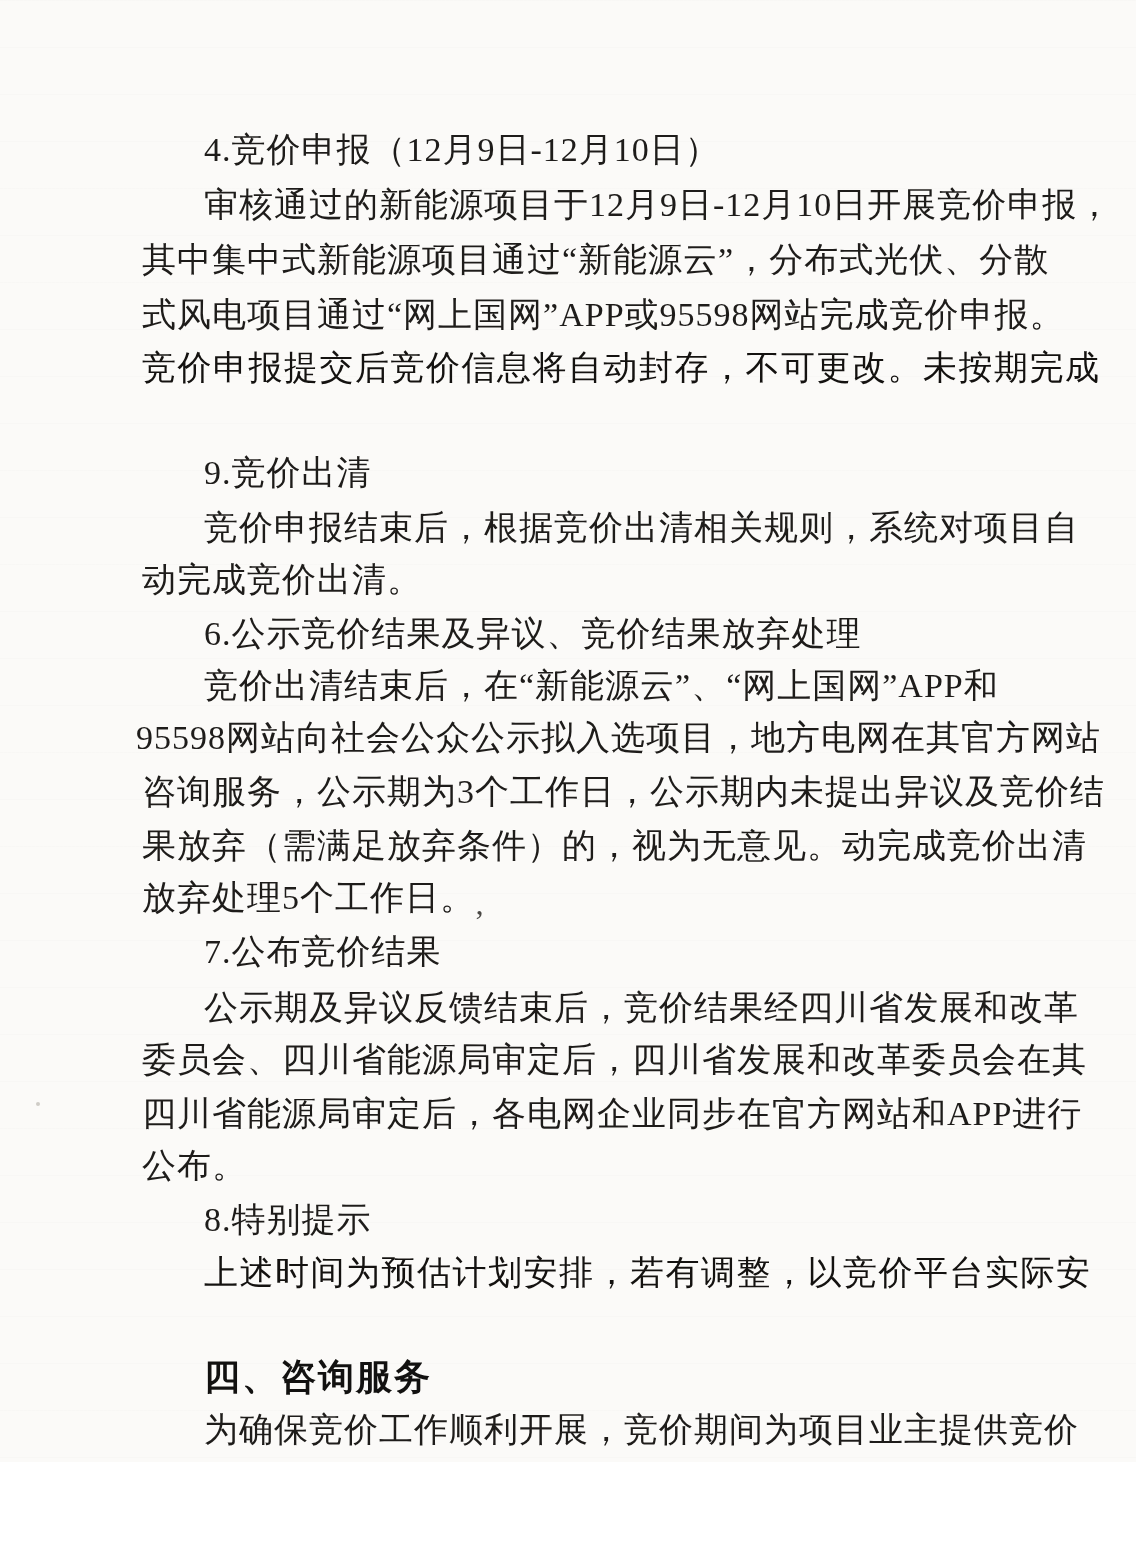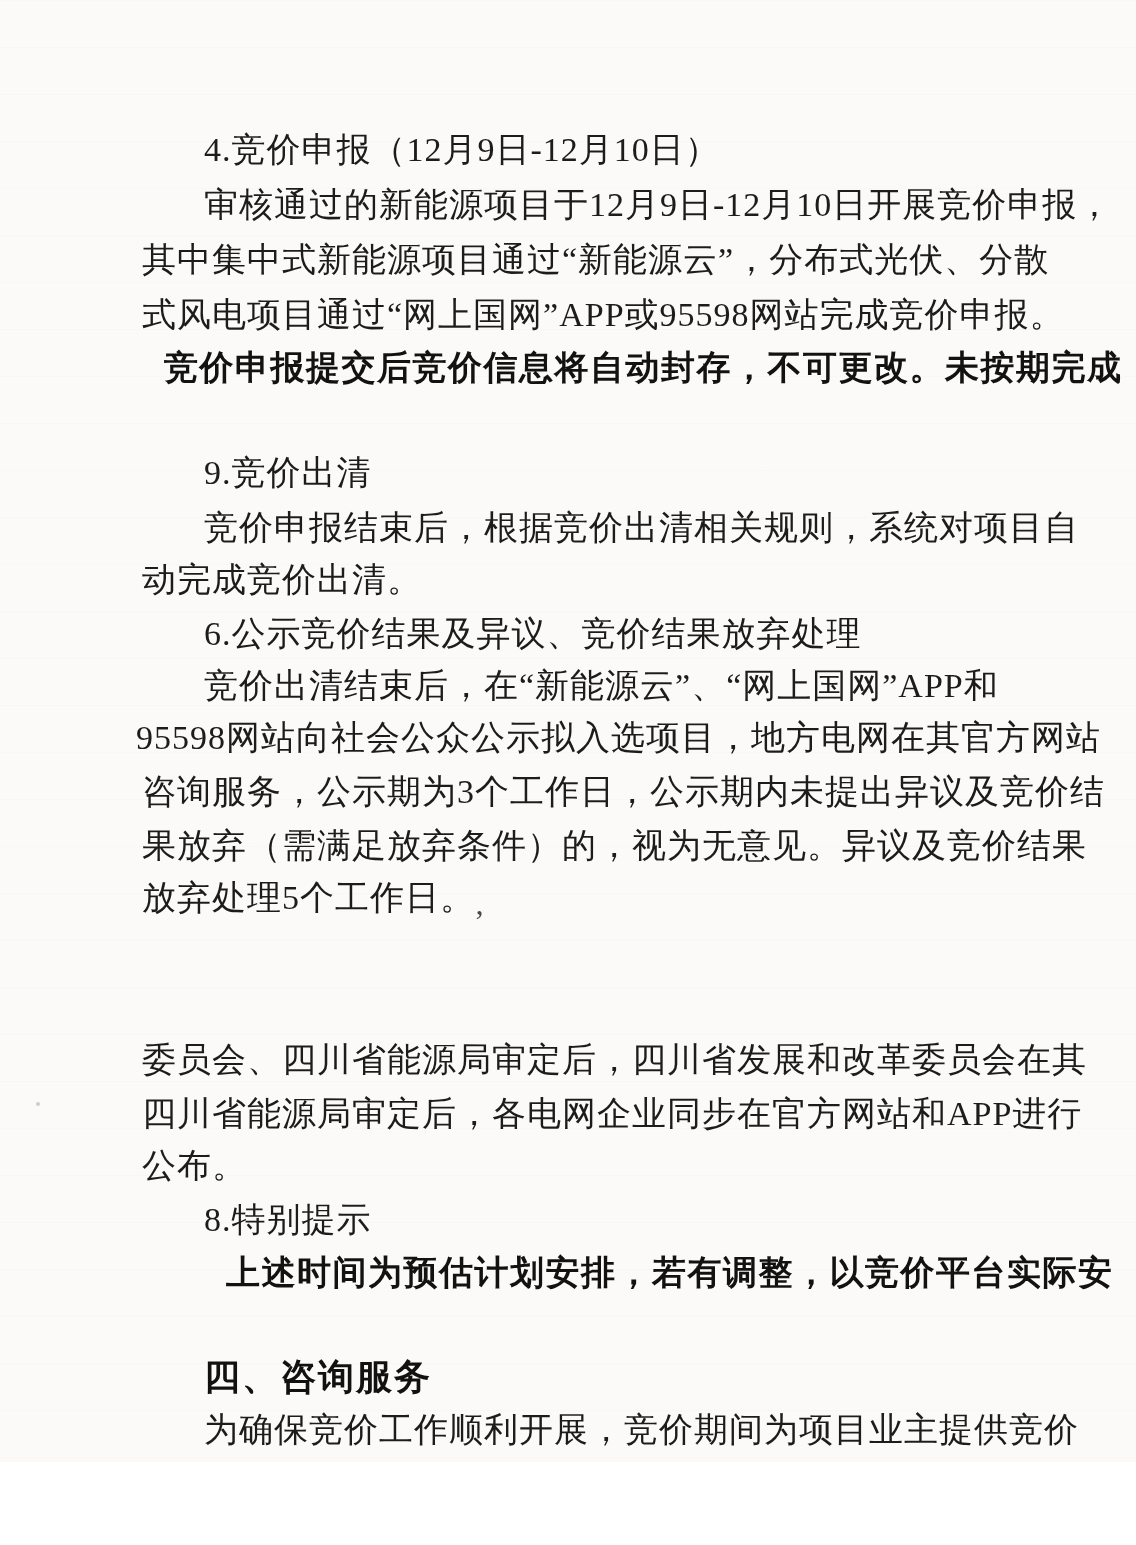--- a/index.html
+++ b/index.html
@@ -27,24 +27,23 @@
   .line {
     position: absolute;
     white-space: nowrap;
     font-size: 34px;
     line-height: 1.18;
     letter-spacing: 1px;
   }
   .flush  { left: 142px; }
   .indent { left: 204px; }
   .bold   {
-    font-weight: 700;
+    font-weight: 400;
     color: #141210;
     letter-spacing: 1.5px;
-    margin-left: 22px;
   }
   .hei {
     font-family: Liberation Sans, sans-serif;
     font-weight: 700;
     font-size: 36px;
     color: #121110;
     letter-spacing: 2px;
   }
   .page-number {
     position: absolute;
@@ -82,22 +81,24 @@
   <div class="line flush" style="top:240px">其中集中式新能源项目通过“新能源云”，分布式光伏、分散</div>
   <div class="line flush" style="top:295px">式风电项目通过“网上国网”APP或95598网站完成竞价申报。</div>
   <div class="line flush bold" style="top:348px">竞价申报提交后竞价信息将自动封存，不可更改。未按期完成</div>
   <div class="line indent" style="top:453px">9.竞价出清</div>
   <div class="line indent" style="top:508px">竞价申报结束后，根据竞价出清相关规则，系统对项目自</div>
   <div class="line flush" style="top:560px">动完成竞价出清。</div>
   <div class="line indent" style="top:614px">6.公示竞价结果及异议、竞价结果放弃处理</div>
   <div class="line indent" style="top:666px">竞价出清结束后，在“新能源云”、“网上国网”APP和</div>
   <div class="line flush" style="top:718px;left:136px">95598网站向社会公众公示拟入选项目，地方电网在其官方网站</div>
   <div class="line flush" style="top:772px">咨询服务，公示期为3个工作日，公示期内未提出异议及竞价结</div>
-  <div class="line flush" style="top:826px">果放弃（需满足放弃条件）的，视为无意见。异议及竞价结果</div>
+  <div class="line flush" style="top:826px">果放弃（需满足放弃条件）的，视为无意见。动完成竞价出清</div>
   <div class="line flush" style="top:878px">放弃处理5个工作日。</div>
+  <div class="line indent" style="top:932px">7.公布竞价结果</div>
+  <div class="line indent" style="top:988px">公示期及异议反馈结束后，竞价结果经四川省发展和改革</div>
   <div class="line flush" style="top:1040px">委员会、四川省能源局审定后，四川省发展和改革委员会在其</div>
   <div class="line flush" style="top:1094px">四川省能源局审定后，各电网企业同步在官方网站和APP进行</div>
   <div class="line flush" style="top:1146px">公布。</div>
   <div class="line indent" style="top:1200px">8.特别提示</div>
   <div class="line indent bold" style="top:1253px">上述时间为预估计划安排，若有调整，以竞价平台实际安</div>
   <div class="line indent hei" style="top:1356px">四、咨询服务</div>
   <div class="line indent" style="top:1410px">为确保竞价工作顺利开展，竞价期间为项目业主提供竞价</div>
 
   <div class="page-number">— 3 —</div>
 

